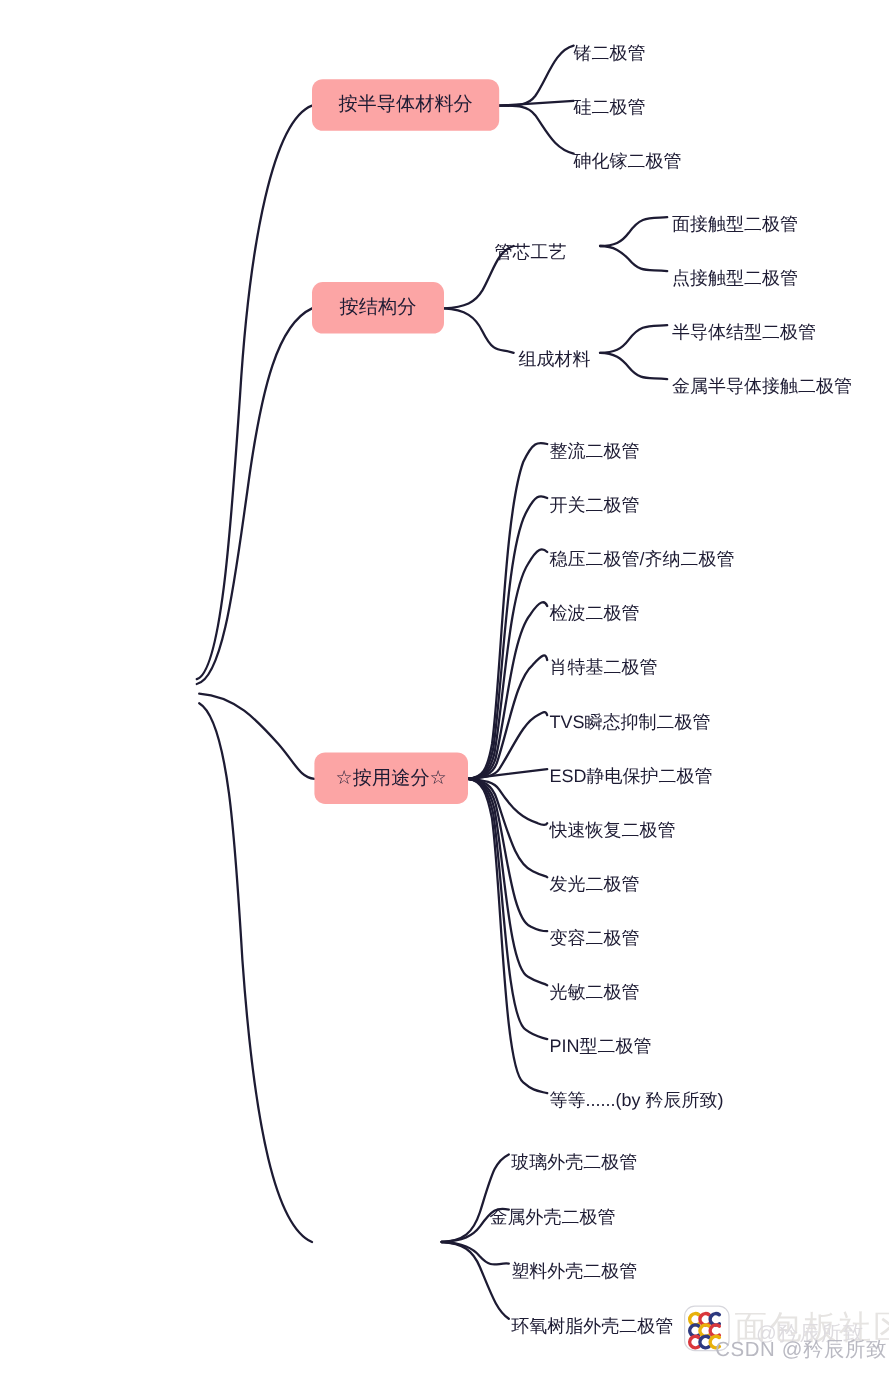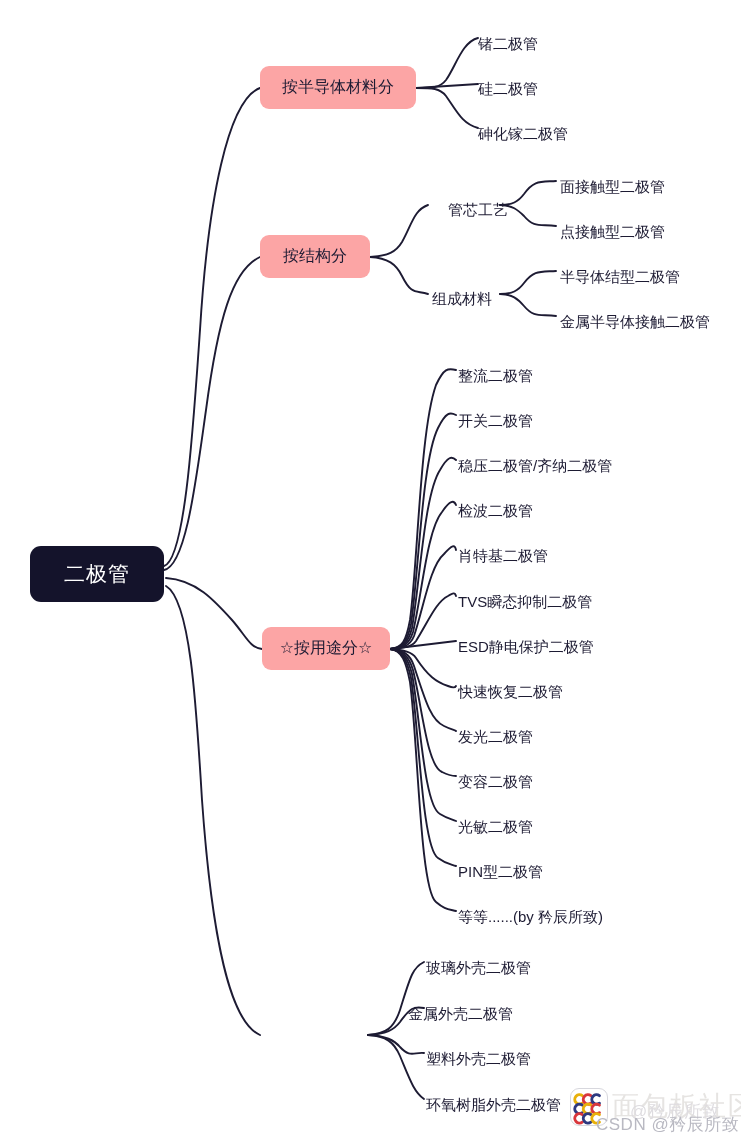--- a/index.html
+++ b/index.html
@@ -135,30 +135,29 @@
       <path d="M390,649 C402,650 407,660 411,678 C419,728 422,848 438,858 C446,864 450,864 456,866"></path>
       <path d="M390,649 C402,650 406,662 410,682 C418,742 420,890 436,902 C444,909 448,909 456,911"></path>
 
       <path d="M368,1035 C386,1034 394,1028 400,1010 C410,978 412,968 424,962"></path>
       <path d="M368,1035 C386,1034 394,1030 400,1022 C410,1008 414,1006 424,1008"></path>
       <path d="M368,1035 C386,1036 394,1040 400,1047 C410,1058 414,1052 424,1053"></path>
       <path d="M368,1035 C386,1036 394,1042 400,1056 C410,1080 414,1092 424,1099"></path>
     </g>
   </svg>
 
-  <div class="node root-node" style="left:30px; top:546px; width:134px; height:56px;">二极管</div>
 
   <div class="node branch-node" style="left:260px; top:66px; width:156px; height:43px;">按半导体材料分</div>
   <div class="node leaf-node" style="left:478px; top:33px; height:22px;">锗二极管</div>
   <div class="node leaf-node" style="left:478px; top:78px; height:22px;">硅二极管</div>
   <div class="node leaf-node" style="left:478px; top:123px; height:22px;">砷化镓二极管</div>
 
   <div class="node branch-node" style="left:260px; top:235px; width:110px; height:43px;">按结构分</div>
 
-  <div class="node sub-node" style="left:448px; top:199px; height:22px;font-family:Liberation Mono, monospace;">管芯工艺</div>
+  <div class="node sub-node" style="left:412px; top:199px; height:22px;font-family:Liberation Mono, monospace;">管芯工艺</div>
   <div class="node leaf-node" style="left:560px; top:176px; height:22px;">面接触型二极管</div>
   <div class="node leaf-node" style="left:560px; top:221px; height:22px;">点接触型二极管</div>
 
   <div class="node sub-node" style="left:432px; top:288px; height:22px;">组成材料</div>
   <div class="node leaf-node" style="left:560px; top:266px; height:22px;">半导体结型二极管</div>
   <div class="node leaf-node" style="left:560px; top:311px; height:22px;">金属半导体接触二极管</div>
 
   <div class="node branch-node" style="left:262px; top:627px; width:128px; height:43px;">☆按用途分☆</div>
   <div class="node leaf-node" style="left:458px; top:365px; height:22px;">整流二极管</div>
   <div class="node leaf-node" style="left:458px; top:410px; height:22px;">开关二极管</div>

